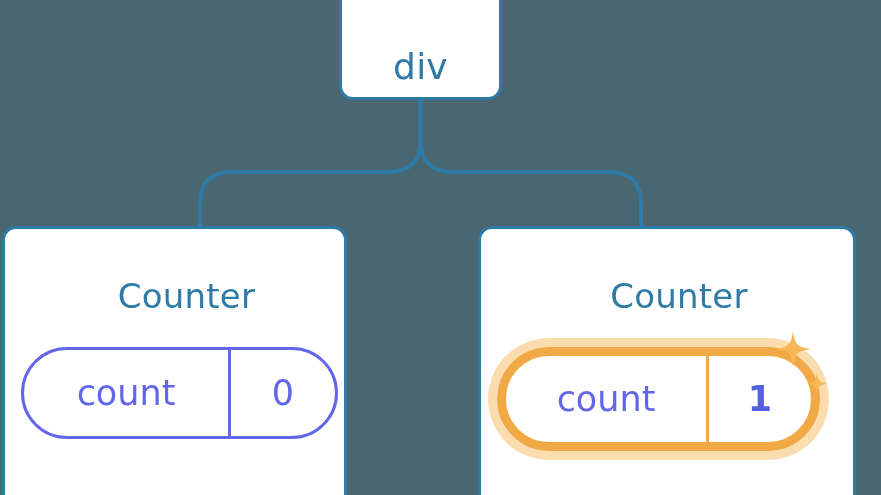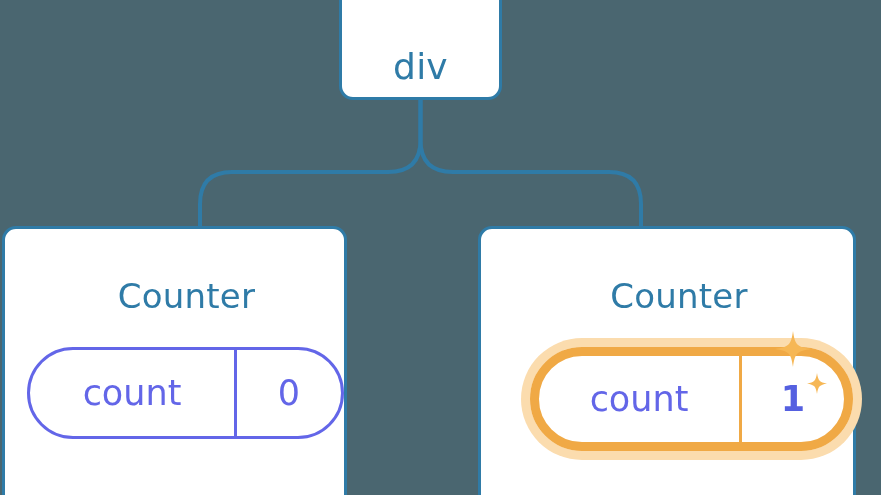--- a/index.html
+++ b/index.html
@@ -77,21 +77,21 @@
     margin-left: 24px;
   }
 
   
   .pill-wrap {
     position: absolute;
     top: 118px;
     left: 0;
     right: 0;
     display: flex;
-    justify-content: flex-end;
+    justify-content: flex-start;
     margin-left: 16px;
   }
   .pill {
     position: relative;
     display: flex;
     align-items: stretch;
     height: 92px;
     border: 3px solid #6366e8;
     border-radius: 46px;
     box-sizing: border-box;

